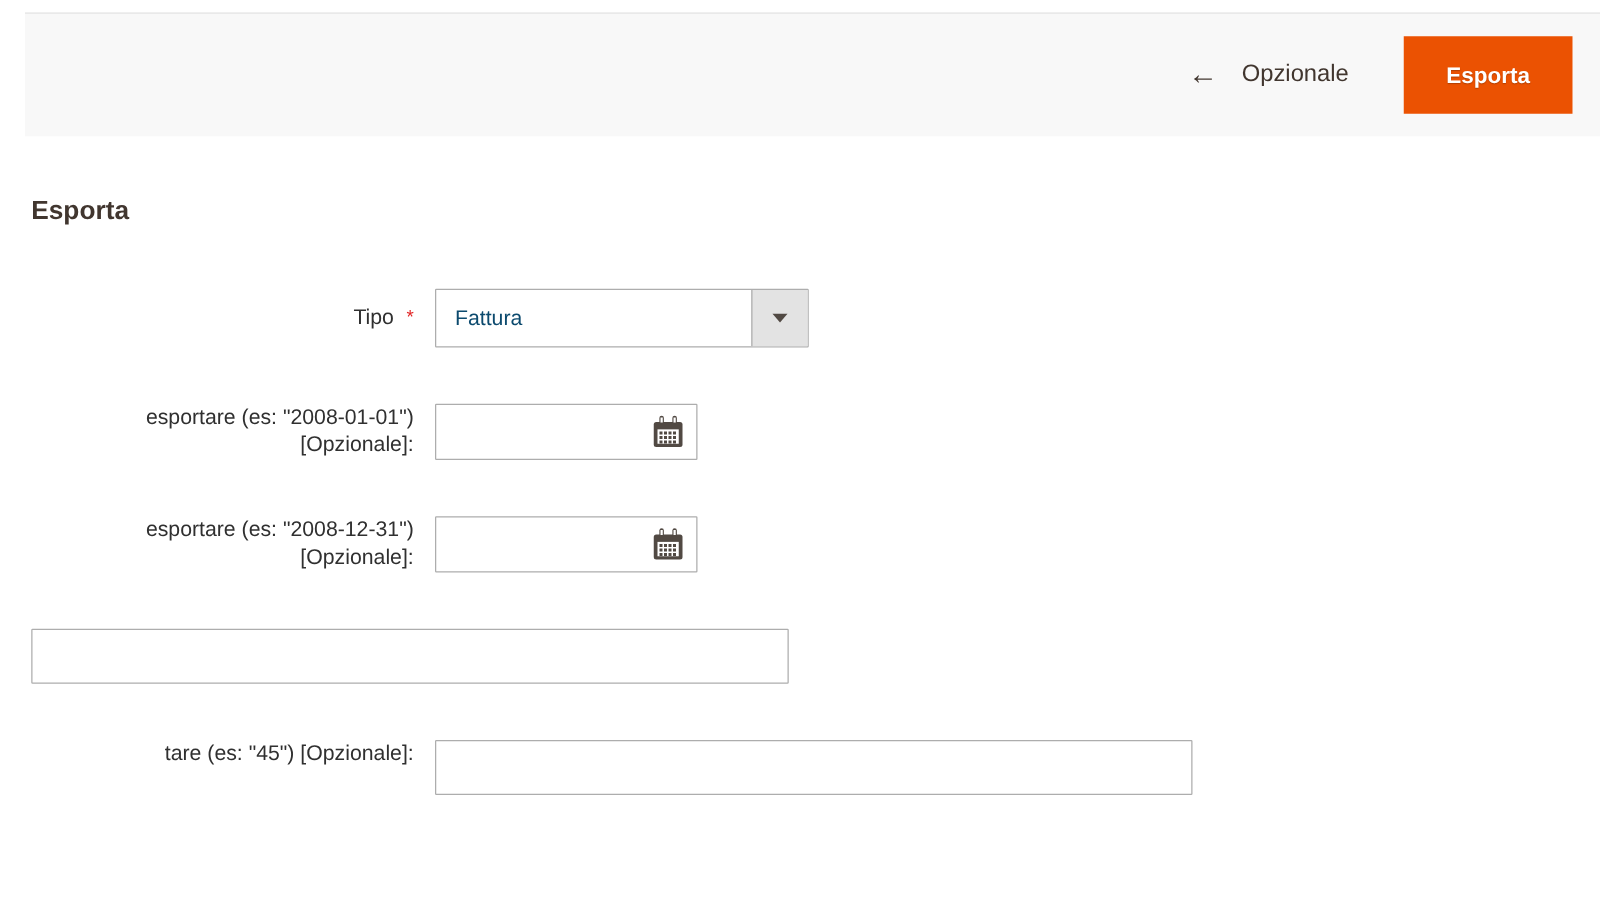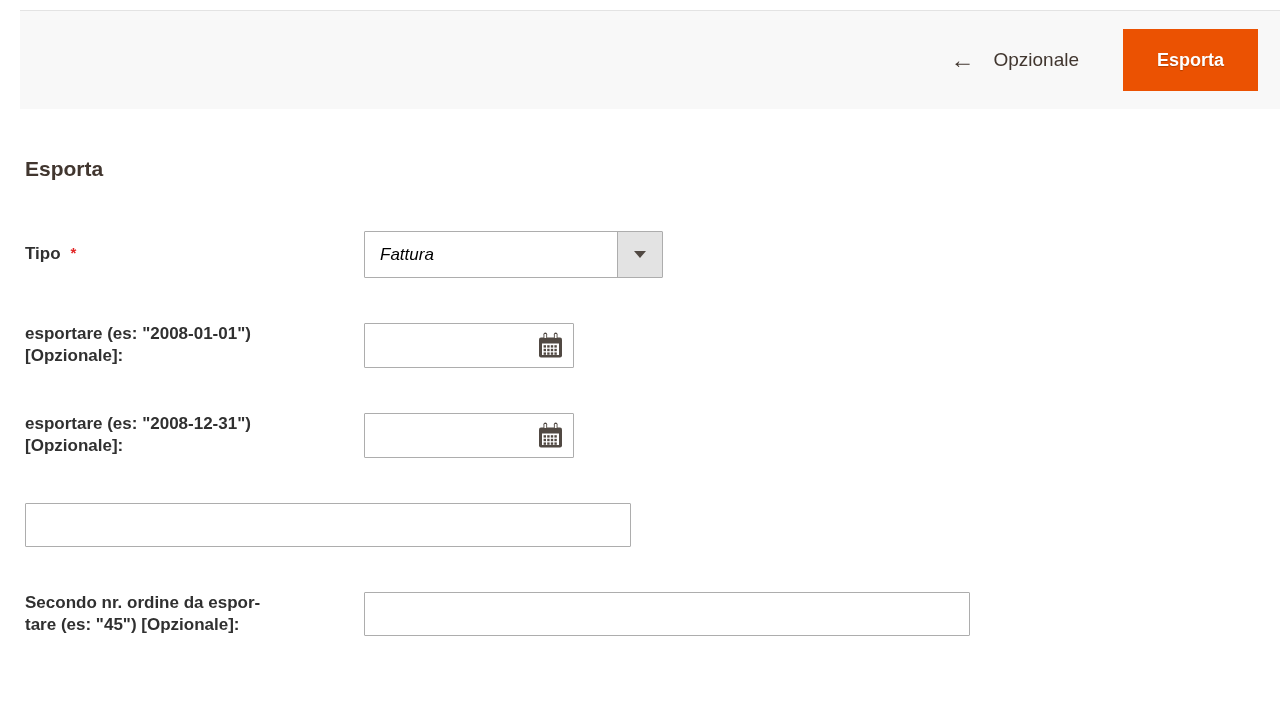--- a/index.html
+++ b/index.html
@@ -62,25 +62,25 @@
     color: #41362f;
   }
 
   .form-row {
     display: flex;
     align-items: flex-start;
     margin-bottom: 45px;
   }
   .row-label {
     width: 306px;
-    margin-right: 33px;
+    margin-right: 17px;
+    text-align: right;
     font-size: 17px;
     line-height: 22px;
     color: #303030;
-    font-weight: bold;
   }
   .row-label .lbl-line { display: block; }
   .row-label.center-for-select { padding-top: 12px; }
   .required-mark {
     color: #e22626;
     font-size: 15px;
     margin-left: 10px;
     position: relative;
     top: -1px;
   }
@@ -94,22 +94,21 @@
     background: #ffffff;
     border-radius: 1px;
     cursor: pointer;
   }
   .select-value {
     flex: 1;
     display: flex;
     align-items: center;
     padding-left: 15px;
     font-size: 17px;
-    color: #000000;
-    font-style: italic;
+    color: #0c4a6e;
   }
   .select-arrow-btn {
     width: 45px;
     background: #e3e3e3;
     border-left: 1px solid #adadad;
     display: flex;
     align-items: center;
     justify-content: center;
   }
   .caret-down {
@@ -253,18 +252,17 @@
       </button>
     </div>
   </div>
 
   <div class="form-row">
     <input class="input-text" type="text" value="" style="">
   </div>
 
   <div class="form-row">
     <div class="row-label">
-      <span class="lbl-line">Secondo nr. ordine da espor-</span>
       <span class="lbl-line">tare (es: "45") [Opzionale]:</span>
     </div>
     <input class="input-text" type="text" value="" style="">
   </div>
 </div>
 
 </body></html>

